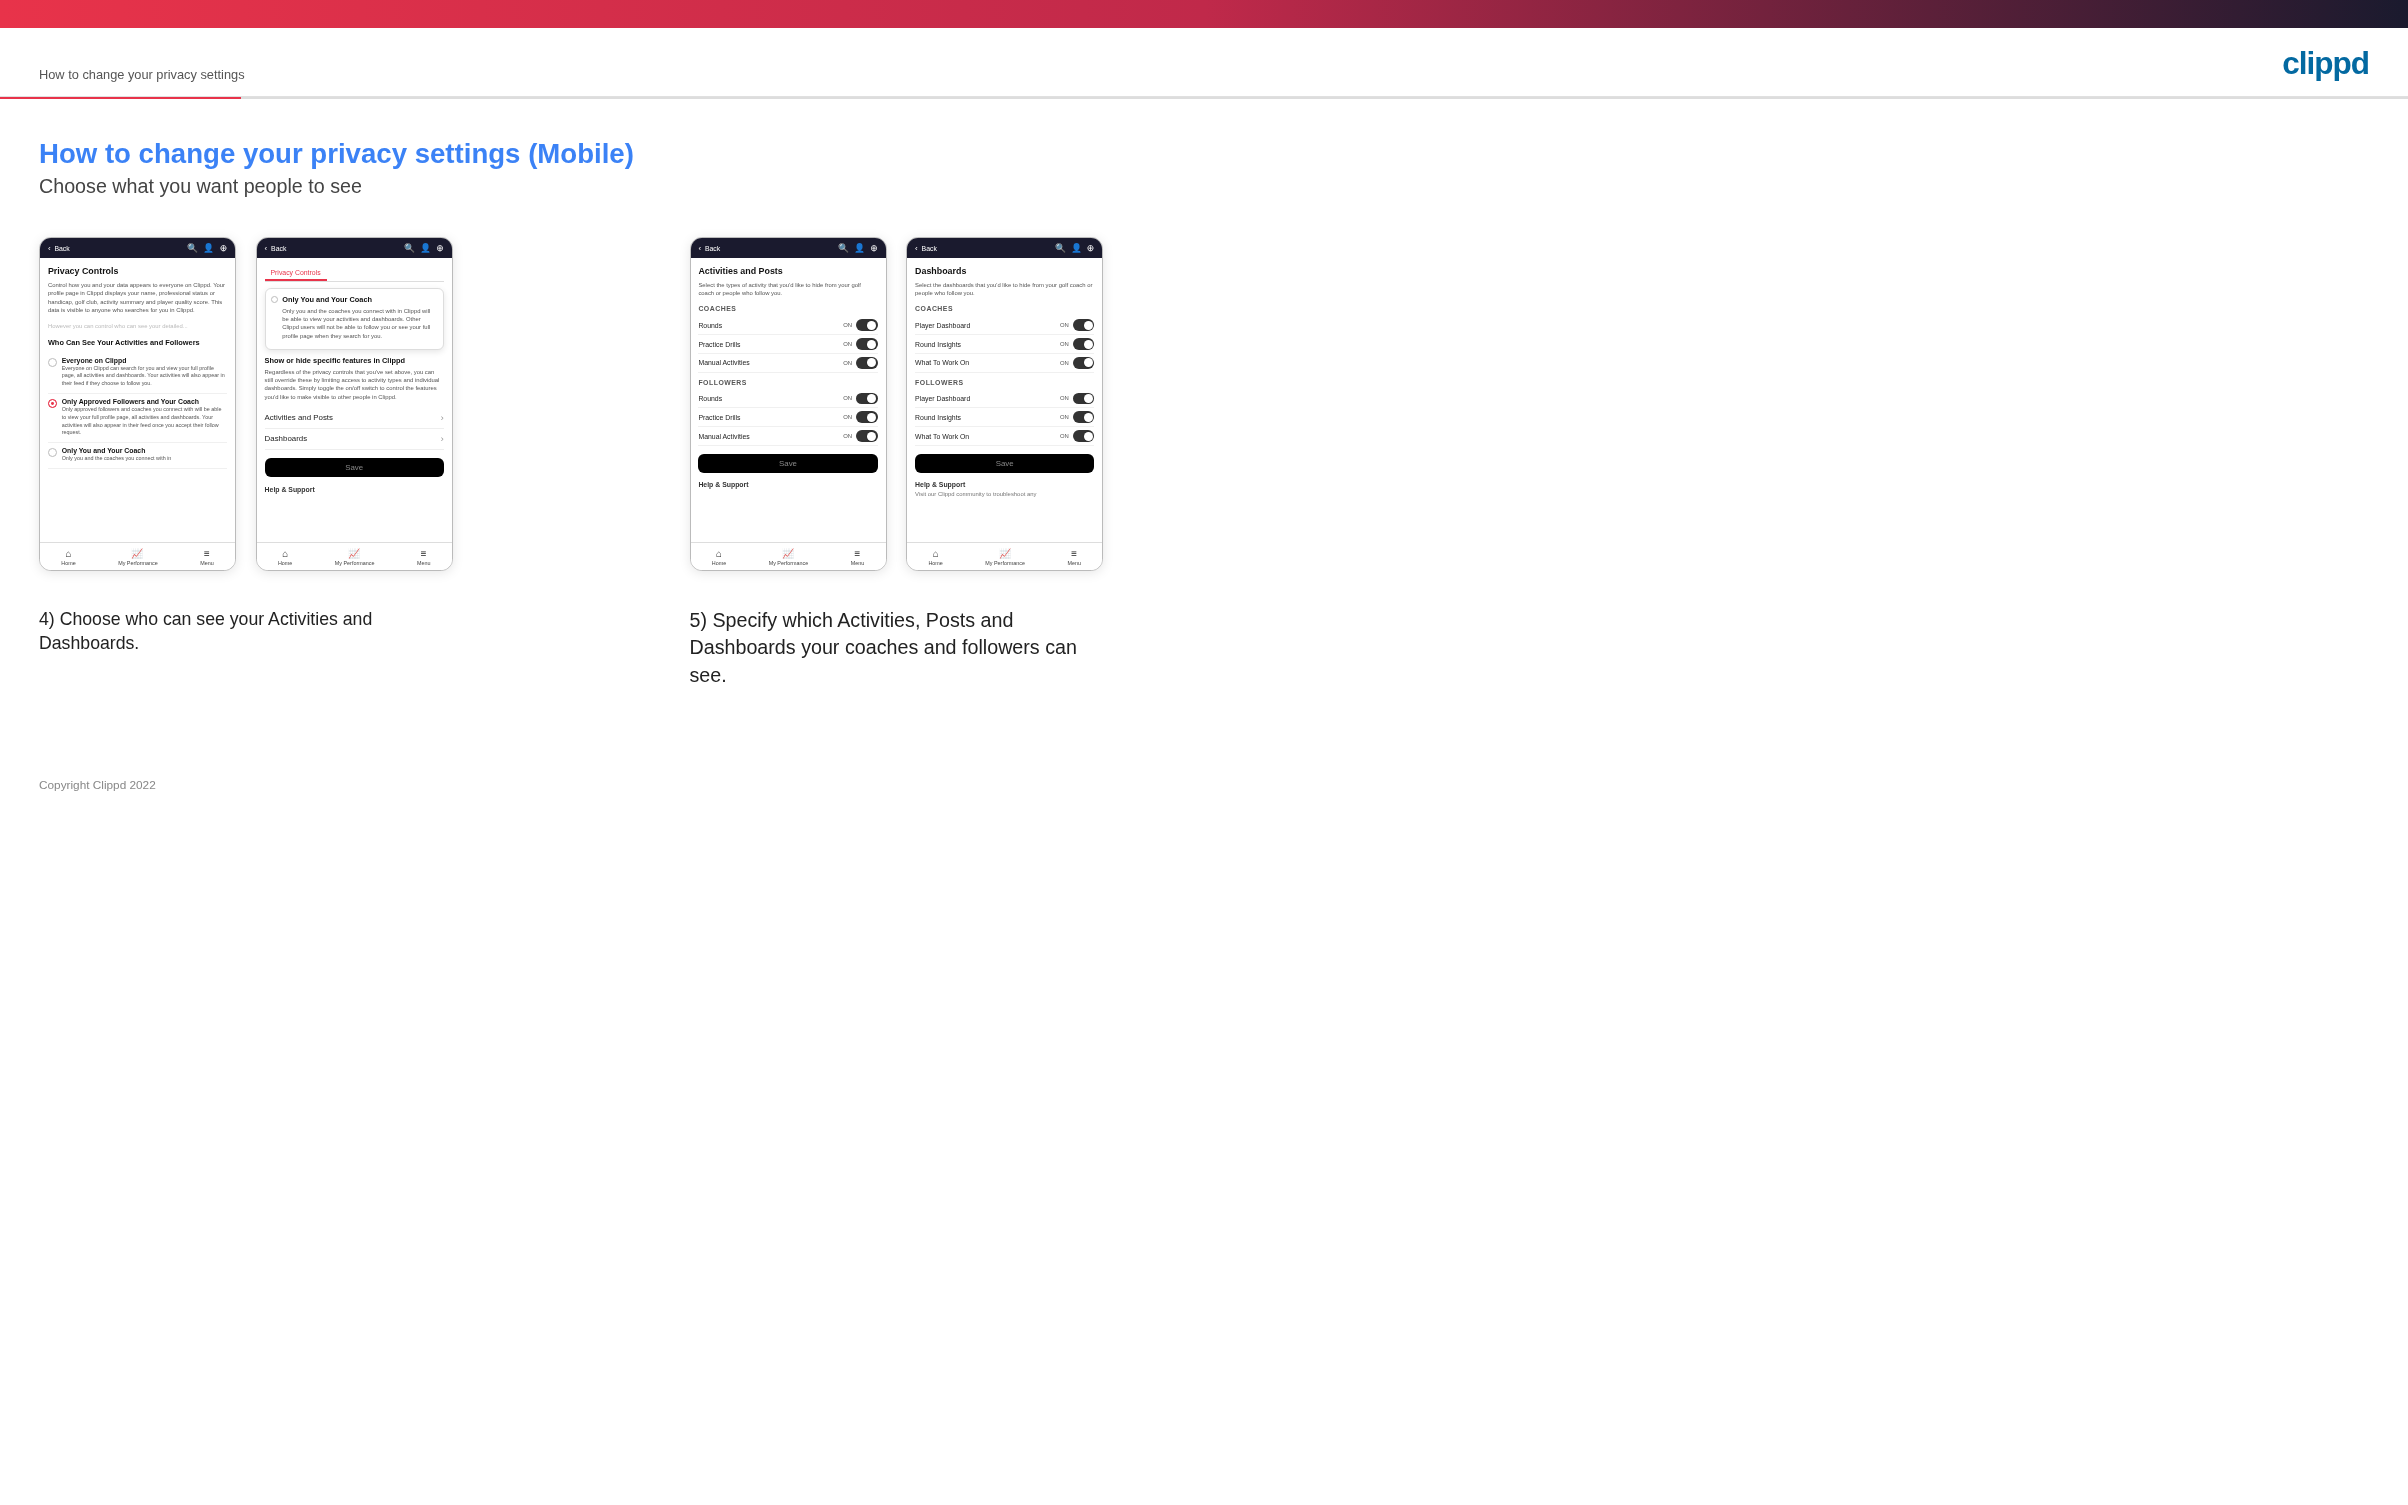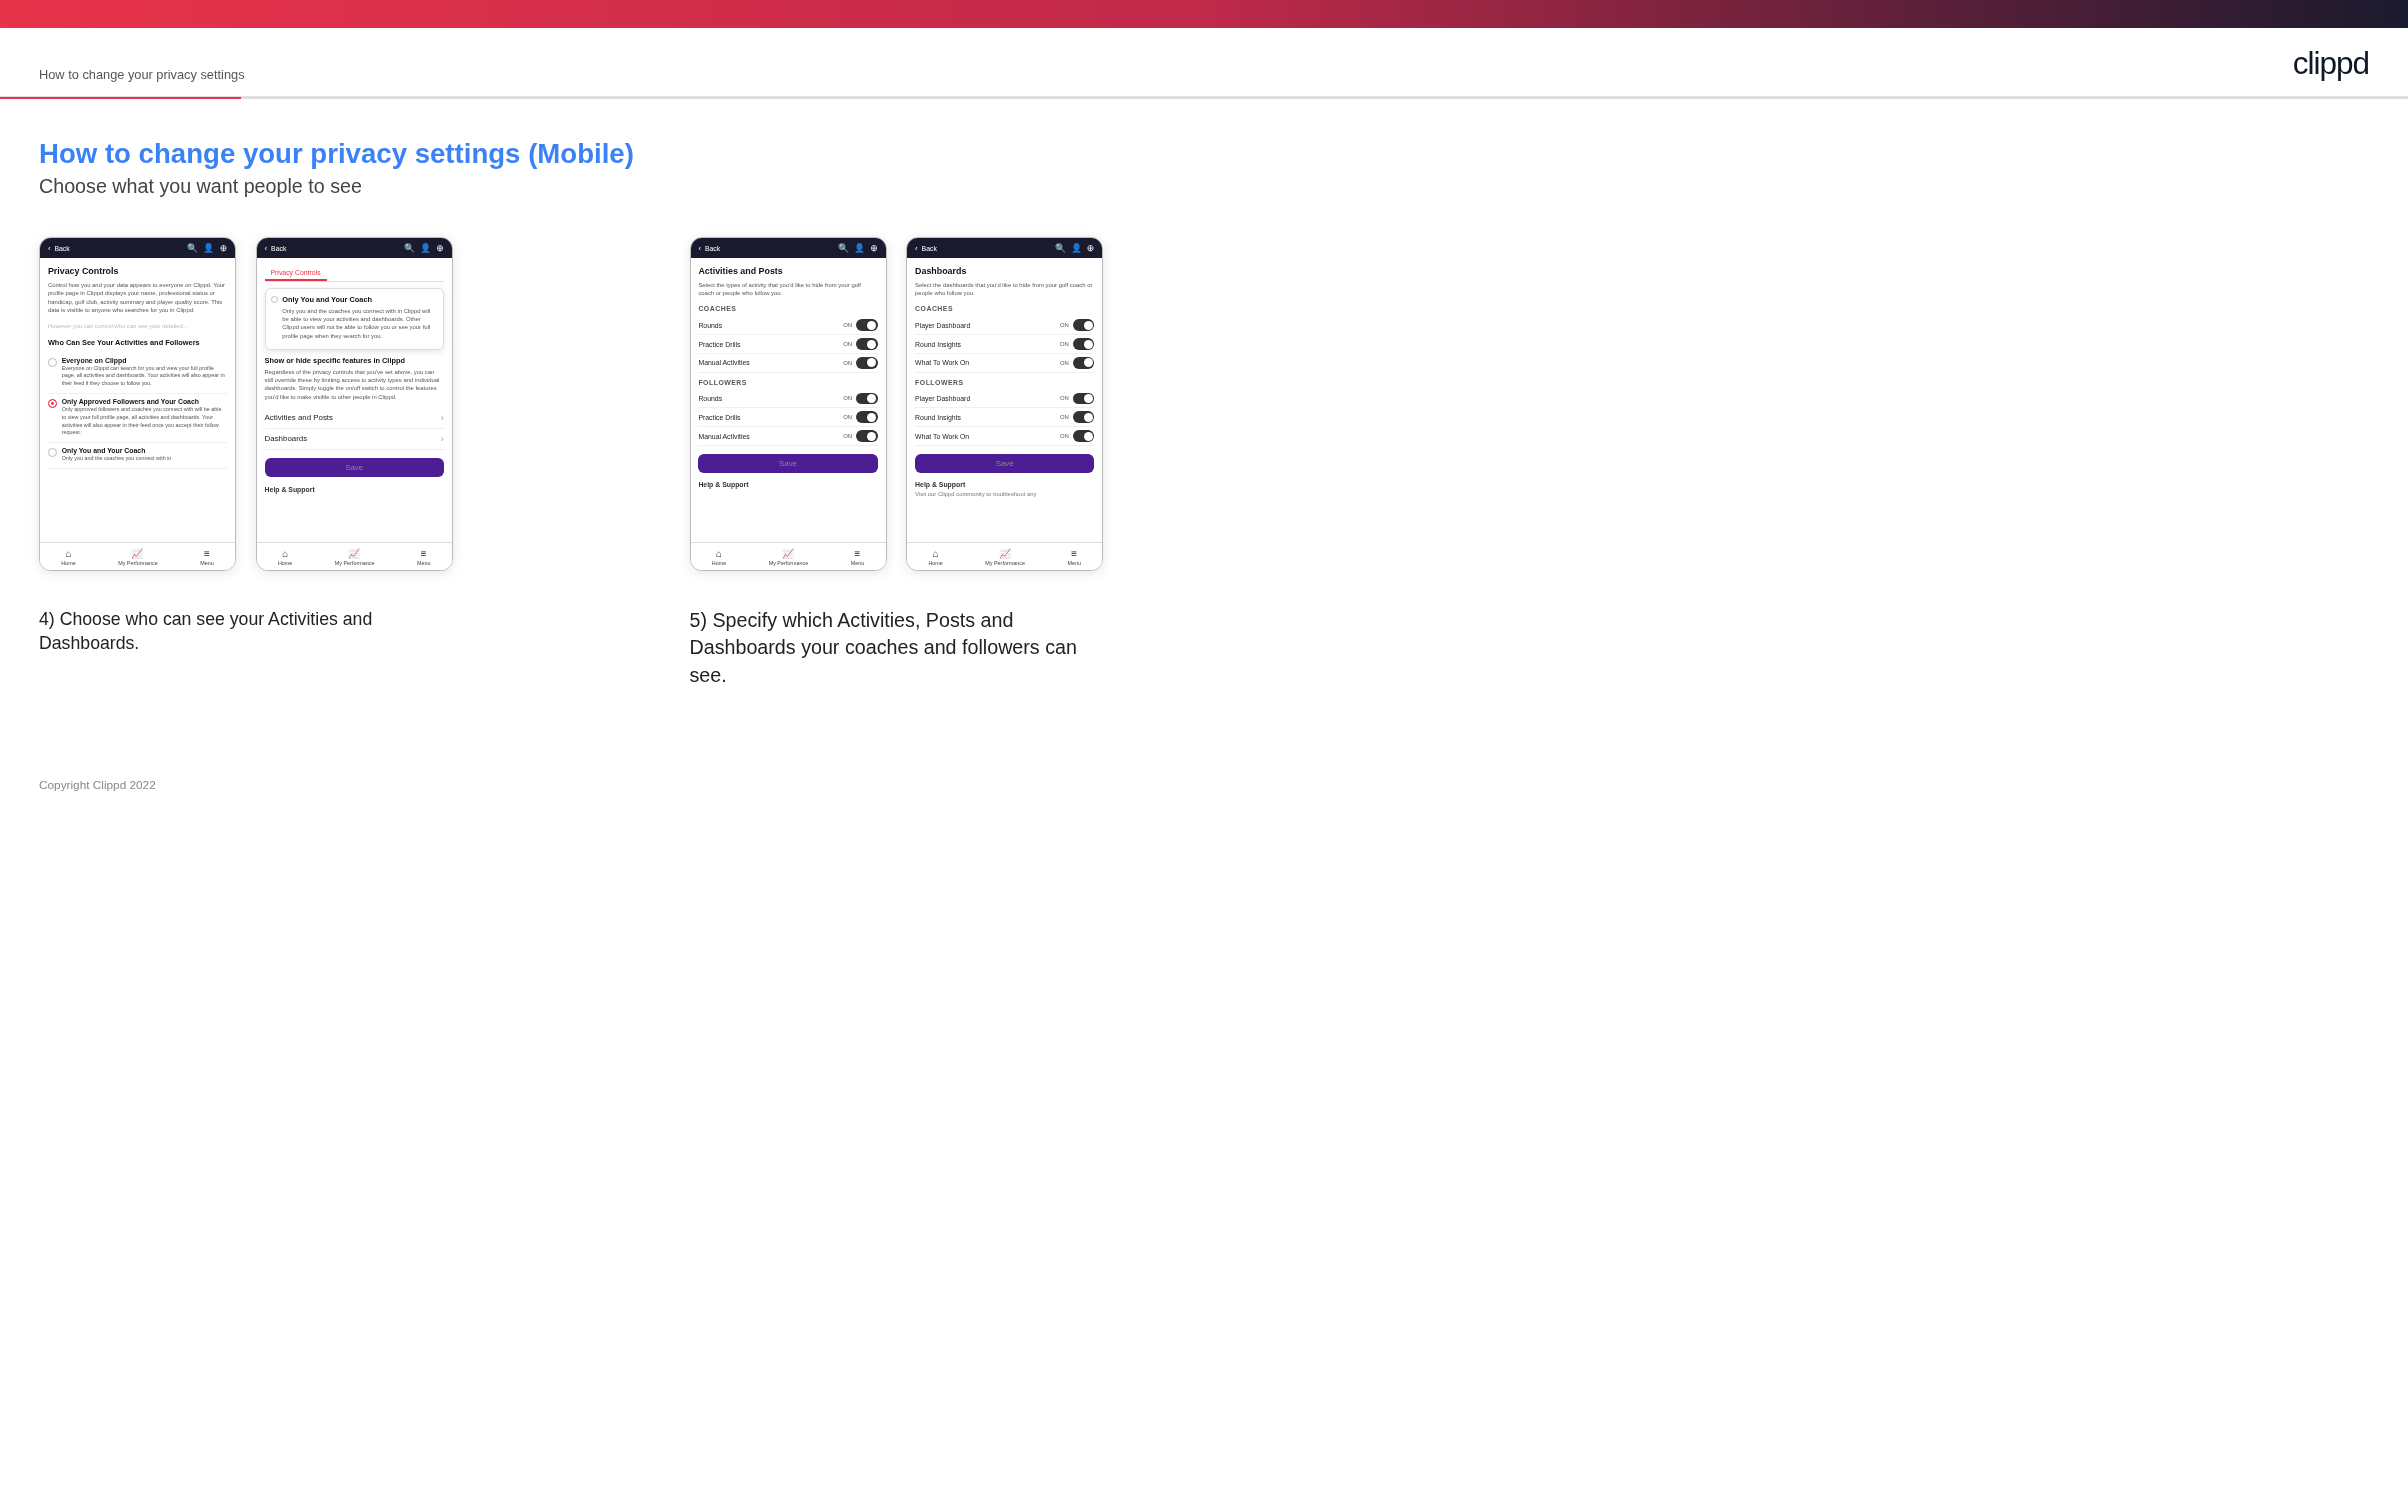--- a/index.html
+++ b/index.html
@@ -24,22 +24,22 @@
       justify-content: space-between;
       padding: 17.7px 39px 13.8px 39px;
       border-bottom: 1.5px solid #e0e0e0;
     }
     .header-breadcrumb {
       font-size: 12.8px;
       color: #555;
     }
     .logo {
       font-size: 31.5px;
-      font-weight: 400;
-      color: #0f172a;
+      font-weight: 700;
+      color: #0369a1;
       letter-spacing: -1px;
     }
 
     
     .main {
       padding: 39px 39px 59px 39px;
       max-width: 1379px;
     }
 
     .page-title {
@@ -245,21 +245,21 @@
       font-size: 7.9px;
       color: #222;
     }
     .arrow-right {
       font-size: 9.9px;
       color: #999;
     }
 
     
     .save-btn {
-      background: #4c1d95;
+      background: #000000;
       color: #888;
       border: none;
       border-radius: 5.9px;
       width: 100%;
       padding: 4.9px 0;
       font-size: 7.9px;
       margin: 7.9px 0 3.9px 0;
       text-align: center;
     }
 

